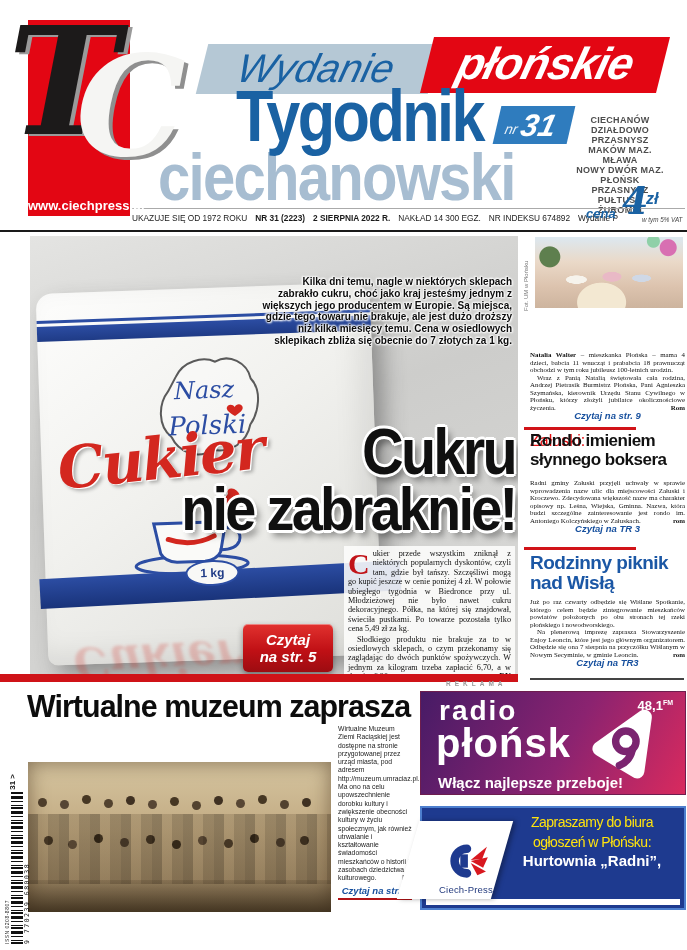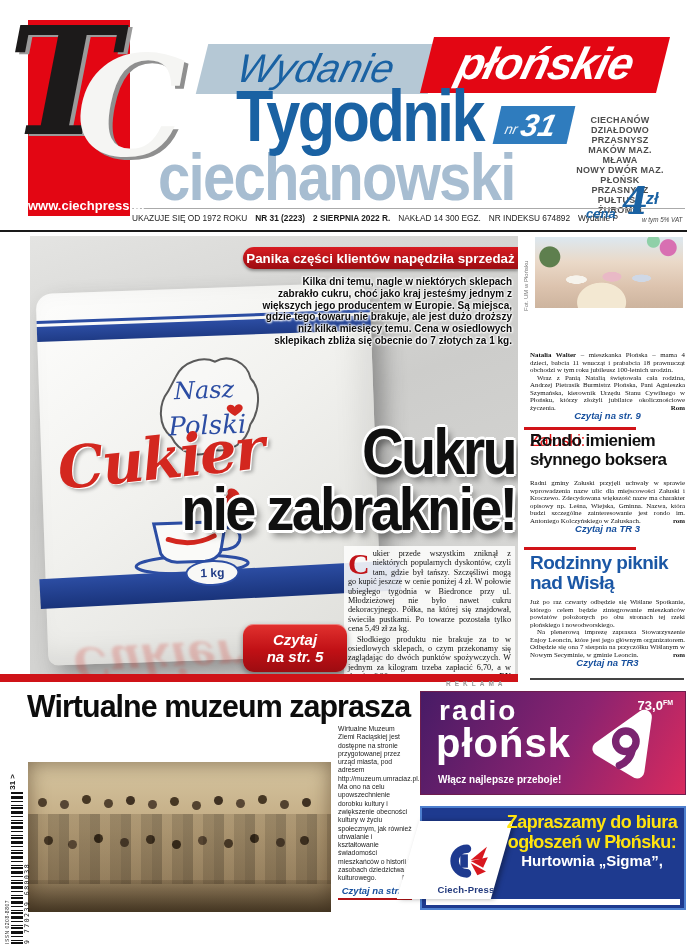--- a/index.html
+++ b/index.html
@@ -74,21 +74,21 @@
         text-shadow:-2px -2px 0 #fff, 2px -2px 0 #fff, -2px 2px 0 #fff, 2px 2px 0 #fff,
                     -3px 0 0 #fff, 3px 0 0 #fff, 0 -3px 0 #fff, 0 3px 0 #fff, 5px 6px 8px rgba(0,0,0,.45); }
   #hl1 { top:184px; font-size:64px; }
   #hl2 { top:242px; font-size:62px; }
   .lead-body { position:absolute; left:314px; top:310px; width:171px; background:rgba(253,253,252,.88); padding:3px 4px 4px;
                font-family:"Liberation Serif", serif; font-size:8.2px; line-height:9.4px; text-align:justify; color:#111; }
   .lead-body .dropcap { float:left; font-weight:bold; font-size:30px; line-height:25px; color:#c11318; padding:2px 3px 0 0;
                         font-family:"Liberation Serif", serif; }
   .lead-body .p2 { text-indent:9px; margin-top:1px; }
   .auth { float:right; font-weight:bold; }
-  .bubble { position:absolute; left:213px; top:388px; width:104px; height:48px; border-radius:11px;
+  .bubble { position:absolute; left:213px; top:388px; width:90px; height:48px; border-radius:5px;
             background:linear-gradient(180deg,#e2322f 0%,#c01015 55%,#9c0c11 100%);
             box-shadow:0 3px 6px rgba(0,0,0,.4), inset 0 1px 0 rgba(255,255,255,.4);
             display:flex; flex-direction:column; align-items:center; justify-content:center;
             font-weight:bold; font-style:italic; font-size:15px; line-height:17px; color:#fff; }
 
   
   .sb-photo { position:absolute; left:535px; top:237px; width:148px; height:71px;
       background:
         radial-gradient(circle at 90% 15%, #d86fb2 0 8px, rgba(0,0,0,0) 9px),
         radial-gradient(circle at 80% 6%, #8fd0a8 0 6px, rgba(0,0,0,0) 7px),
@@ -137,33 +137,33 @@
   #mu-col { position:absolute; left:338px; top:725px; width:74px; font-size:6.8px; line-height:8.3px; color:#222; }
   #mu-col .mu-rm { text-align:center; font-weight:bold; font-style:italic; font-size:9.5px; color:#17509e; margin-top:4px; }
   #mu-col .mu-line { margin-top:3px; height:2.5px; background:#b01216; }
 
   
   #reklama { position:absolute; left:446px; top:680px; font-weight:bold; font-size:6.5px; letter-spacing:4px; color:#999; }
   #ad-radio { position:absolute; left:420px; top:691px; width:266px; height:104px;
               background:linear-gradient(118deg,#471b66 0%,#8b2370 55%,#d92a5e 100%); border:1px solid #6d1d4e; }
   #ad-radio .r1 { position:absolute; left:18px; top:5px; font-weight:bold; font-size:28px; line-height:1; letter-spacing:2px; color:#fff; }
   #ad-radio .r2 { position:absolute; left:15px; top:31px; font-weight:bold; font-size:40px; line-height:1; letter-spacing:1px; color:#fff; }
-  #ad-radio .rtag { position:absolute; left:17px; top:82px; font-weight:bold; font-size:10px; color:#fff; }
+  #ad-radio .rtag { position:absolute; left:17px; top:82px; font-weight:bold; font-size:15px; color:#fff; }
   #ad-radio .rfreq { position:absolute; right:12px; top:6px; font-weight:bold; font-size:13px; color:#fff; }
   #ad-radio .rfreq sup { font-size:7px; }
   #ad-radio .rlogo { position:absolute; right:22px; top:14px; }
 
   #ad-office { position:absolute; left:420px; top:806px; width:266px; height:104px; background:#1e3a8f; border:2px solid #4d7fce; }
   .o-strip { position:absolute; left:4px; right:4px; bottom:3px; height:6px; background:#fff; }
   .o-panel { position:absolute; left:-14px; bottom:9px; width:94px; height:78px; background:#fff; transform:skewX(-16deg);
              box-shadow:3px 0 5px rgba(0,0,0,.35); }
   .o-logo { position:absolute; left:6px; bottom:13px; width:76px; text-align:center; }
-  .o-logo .o-name { font-weight:bold; font-size:9.5px; color:#233a7d; letter-spacing:.2px; }
+  .o-logo .o-name { font-weight:normal; font-size:9.5px; color:#233a7d; letter-spacing:.2px; }
   .o-text { position:absolute; left:80px; top:5px; width:180px; text-align:center; }
-  .o-text .y { color:#ffe30e; font-weight:bold; font-size:18px; line-height:19.5px; letter-spacing:-.5px; }
+  .o-text .y { color:#ffe30e; font-weight:normal; font-size:14px; line-height:19.5px; letter-spacing:-.5px; }
   .o-text .w { color:#fff; font-weight:bold; font-size:15px; line-height:17px; }
   .o-text .w:first-of-type { margin-top:6px; }
 
   
   #bc-wrap { position:absolute; left:4px; top:792px; width:26px; height:152px; }
   #bc-inner { position:absolute; left:-63px; top:63px; width:152px; height:26px; transform:rotate(-90deg); }
   .bc-issn { font-size:5px; color:#222; letter-spacing:.5px; }
   .bc-bars { height:12px; margin-top:1px;
              background:repeating-linear-gradient(90deg,#111 0 2px,#fff 2px 3px,#111 3px 4px,#fff 4px 7px,#111 7px 8px,#fff 8px 10px,#111 10px 13px,#fff 13px 15px); }
   .bc-digits { font-family:"DejaVu Sans Mono", monospace; font-size:6.5px; letter-spacing:1.5px; color:#111; }
@@ -246,21 +246,20 @@
           <path d="M38 34 L44 64 Q48 72 60 73 L88 73 Q100 72 104 64 L110 34 Z" fill="#fafaf8" stroke="#2c4da3" stroke-width="3"></path>
           <path d="M110 40 Q127 42 123 54 Q119 63 103 62" fill="none" stroke="#2c4da3" stroke-width="3"></path>
           <path d="M52 50 Q75 59 98 48" stroke="#d3271f" stroke-width="5" fill="none" stroke-linecap="round"></path>
         </svg>
       </div>
       <div class="bband"></div>
       <div class="kg">1 kg</div>
     </div>
     <div class="reflection">Cukier</div>
 
-    <div class="kicker">Panika części klientów napędziła sprzedaż</div>
     <div class="intro">Kilka dni temu, nagle w niektórych sklepach zabrakło cukru, choć jako kraj jesteśmy jednym z większych jego producentem w Europie. Są miejsca, gdzie tego towaru nie brakuje, ale jest dużo droższy niż kilka miesięcy temu. Cena w osiedlowych sklepikach zbliża się obecnie do 7 złotych za 1 kg.</div>
     <div id="hl1" class="hl">Cukru</div>
     <div id="hl2" class="hl">nie zabraknie!</div>
 
     <div class="lead-body">
       <p class="p1"><span class="dropcap">C</span><span>ukier przede wszystkim zniknął z niektórych popularnych dyskontów, czyli tam, gdzie był tańszy. Szczęśliwi mogą go kupić jeszcze w cenie poniżej 4 zł. W połowie ubiegłego tygodnia w Biedronce przy ul. Młodzieżowej nie było nawet cukru dekoracyjnego. Półka, na której się znajdował, świeciła pustkami. Po towarze pozostała tylko cena 5,49 zł za kg.</span></p>
       <p class="p2"><span>Słodkiego produktu nie brakuje za to w osiedlowych sklepach, o czym przekonamy się zaglądając do dwóch punktów spożywczych. W jednym za kilogram trzeba zapłacić 6,70, a w drugim 6,90.</span><b class="auth">RN</b></p>
     </div>
 
     <div class="bubble">
@@ -308,21 +307,21 @@
     <div class="mu-rm">Czytaj na str. 9</div>
     <div class="mu-line"></div>
   </div>
 
   <div id="reklama">REKLAMA</div>
 
   <div id="ad-radio">
     <div class="r1">radio</div>
     <div class="r2">płońsk</div>
     <div class="rtag">Włącz najlepsze przeboje!</div>
-    <div class="rfreq"><span>73,0</span><sup>FM</sup></div>
+    <div class="rfreq"><span>48,1</span><sup>FM</sup></div>
     <div class="rlogo">
       <svg width="78" height="78" viewBox="0 0 84 84">
         <polygon points="16,46 64,12 56,70" fill="#ffffff" stroke="#ffffff" stroke-width="16" stroke-linejoin="round"></polygon>
         <circle cx="44" cy="38" r="11" fill="none" stroke="#7b2470" stroke-width="8"></circle>
         <path d="M51 47 Q48 60 37 64" stroke="#7b2470" stroke-width="8" fill="none" stroke-linecap="round"></path>
       </svg>
     </div>
   </div>
 
   <div id="ad-office">
@@ -334,21 +333,21 @@
         <rect x="17" y="13" width="8" height="14" fill="#1e3a8f"></rect>
         <path d="M28 19 L45 5 L40 18 Z" fill="#d8181f"></path>
         <path d="M28 20 L46 16 L41 27 Z" fill="#d8181f"></path>
         <path d="M28 22 L44 31 L35 35 Z" fill="#d8181f"></path>
       </svg>
       <div class="o-name">Ciech-Press</div>
     </div>
     <div class="o-text">
       <div class="y">Zapraszamy do biura</div>
       <div class="y">ogłoszeń w Płońsku:</div>
-      <div class="w">Hurtownia „Sigma”,</div>
+      <div class="w">Hurtownia „Radni”,</div>
     </div>
   </div>
 
   <div id="bc-wrap">
     <div id="bc-inner">
       <div class="bc-issn">ISSN 0208-8807</div>
       <div class="bc-bars"></div>
       <div class="bc-digits">9 770239 680038</div>
       <div class="bc-marker">31 &gt;</div>
     </div>

